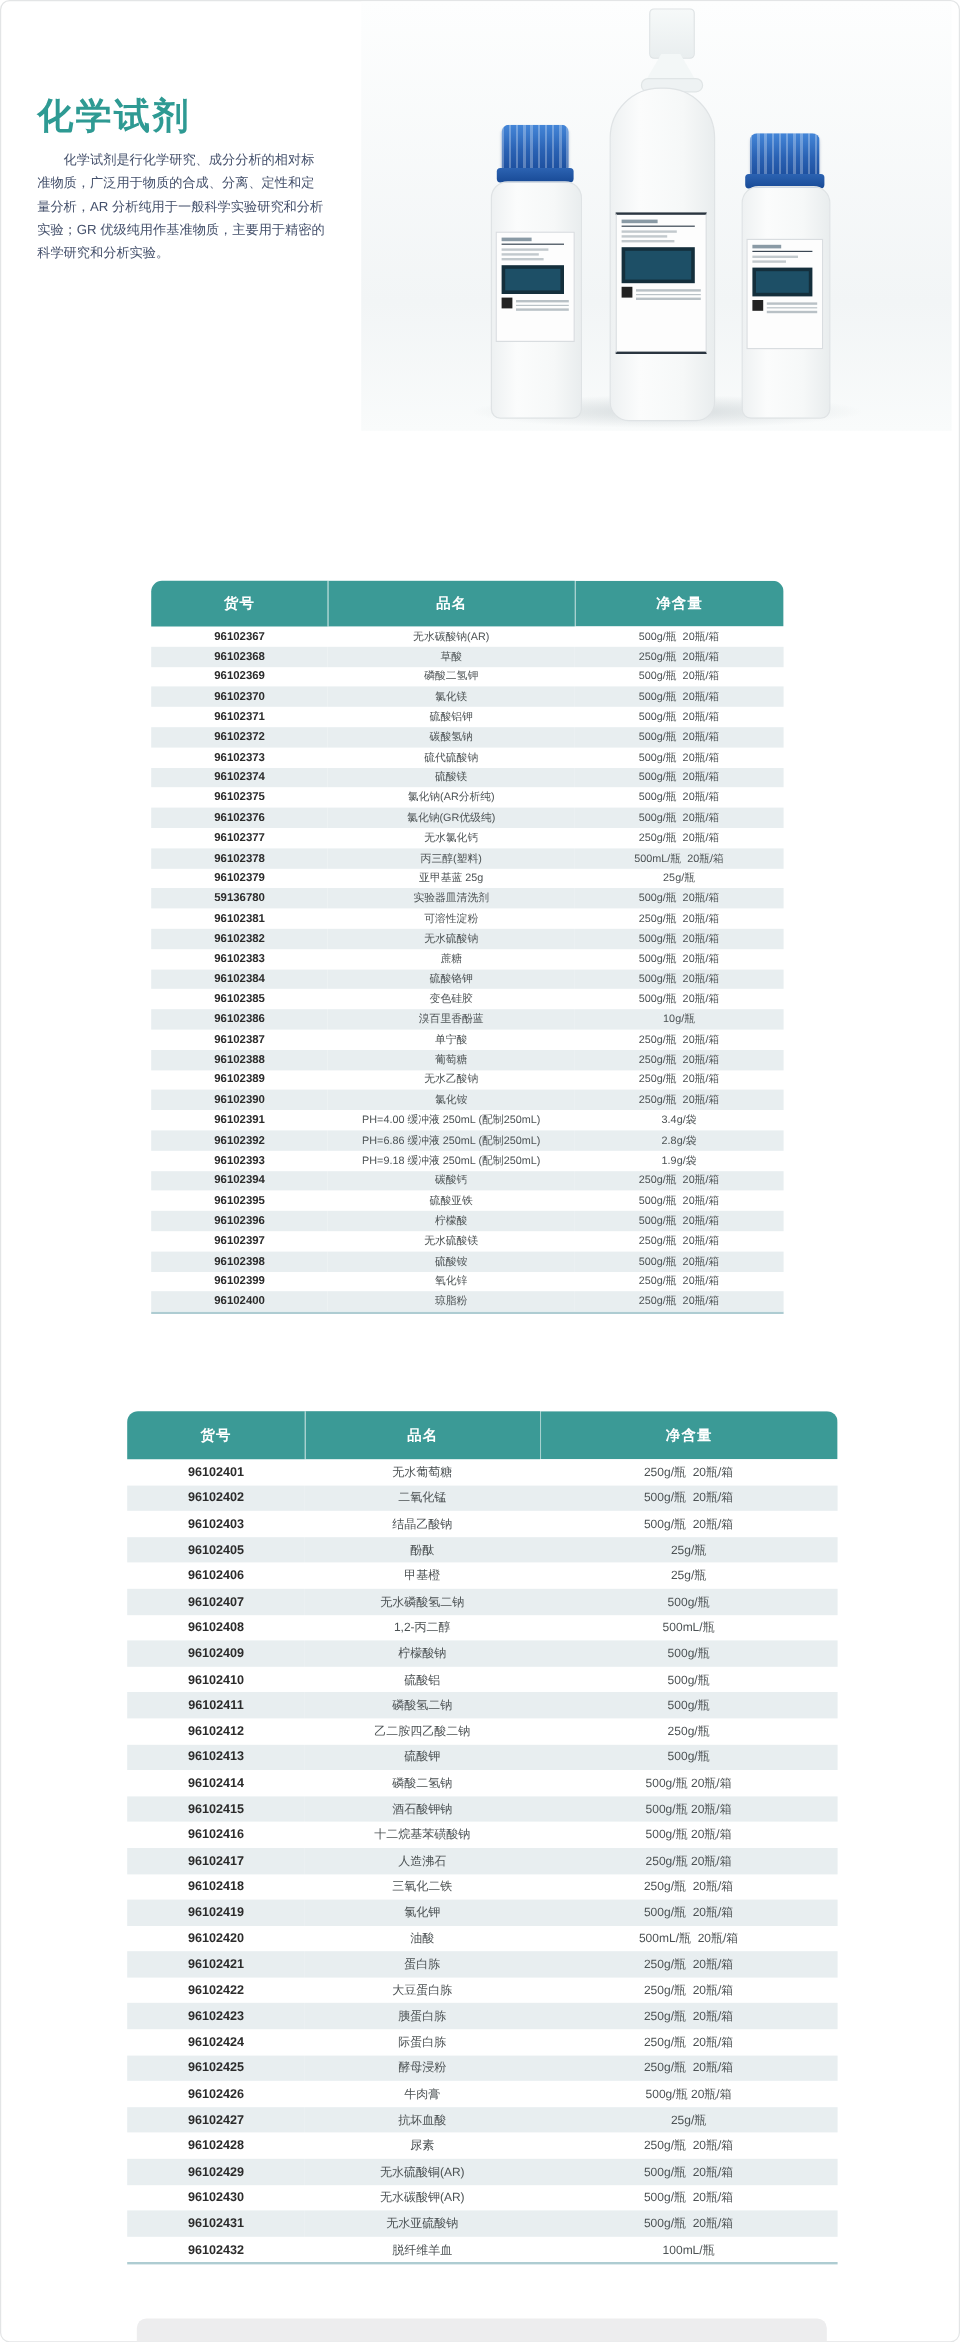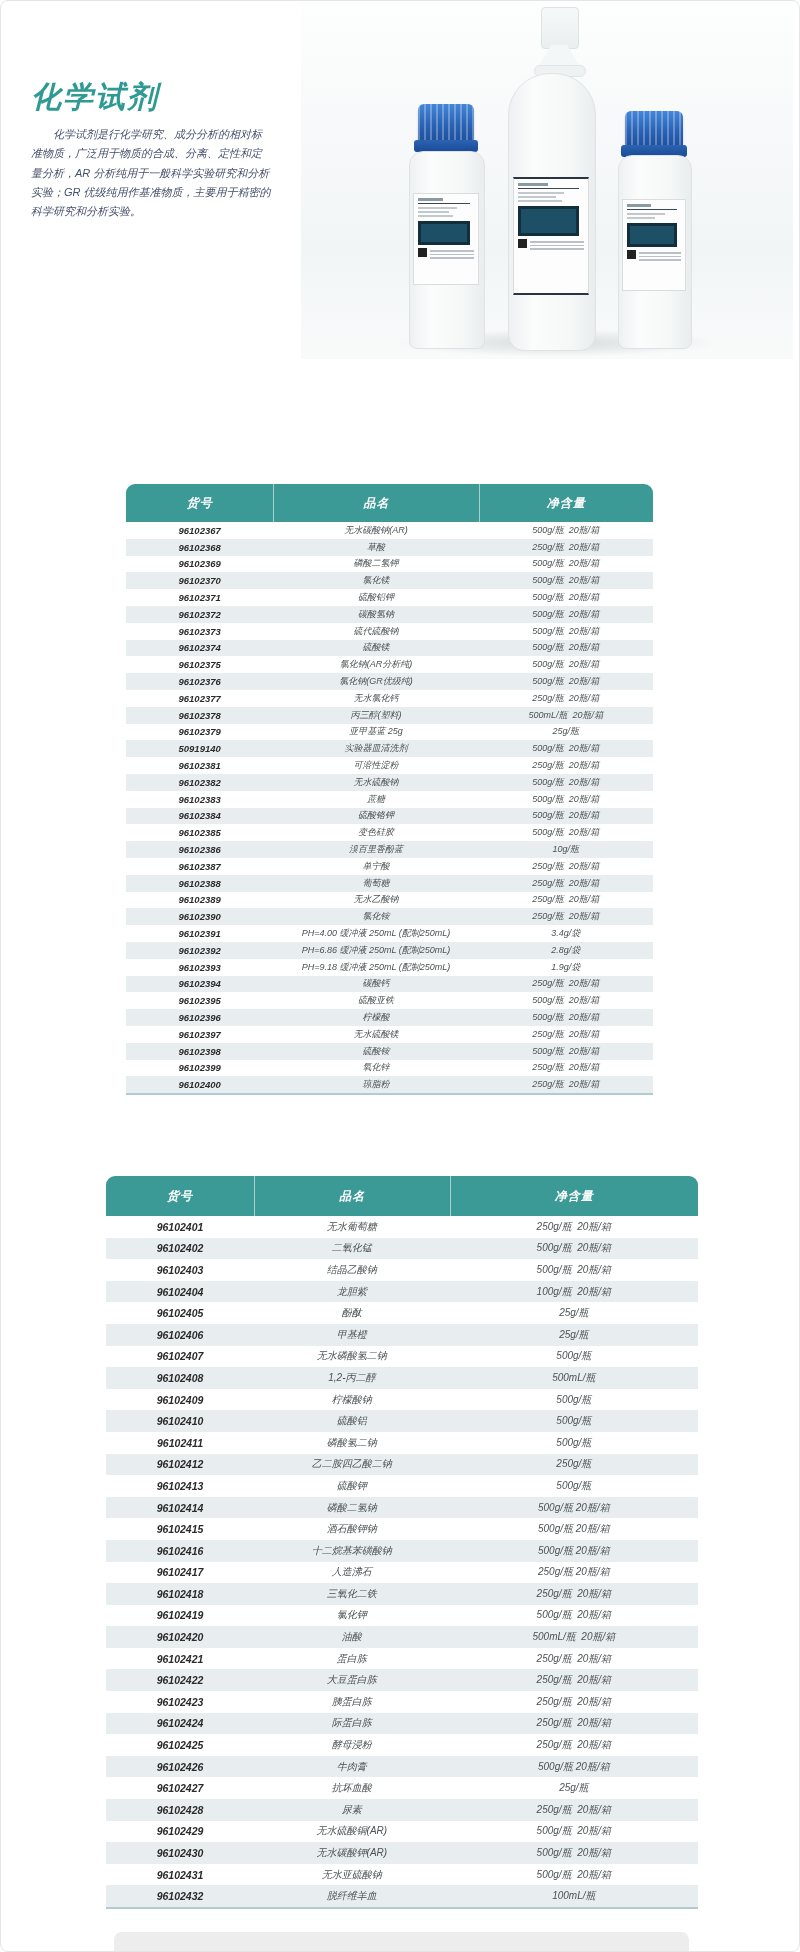--- a/index.html
+++ b/index.html
@@ -3,21 +3,21 @@
 <meta charset="utf-8">
 <style>
   html,body{margin:0;padding:0;}
   body{
     width:800px;height:1952px;position:relative;overflow:hidden;
     background:#ffffff;
     font-family:"Liberation Sans","DejaVu Sans",sans-serif;
   }
   .page{
     position:absolute;left:0;top:0;width:798px;height:1950px;
-    border:1px solid #e3e5e6;border-radius:8px;background:#ffffff;overflow:hidden;font-style:italic;
+    border:1px solid #e3e5e6;border-radius:8px;background:#ffffff;overflow:hidden;
   }
 
   
   .hero-title{
     position:absolute;left:30px;top:76px;
     font-size:30px;font-weight:bold;color:#2E9A93;letter-spacing:2px;
   }
   .hero-desc{
     position:absolute;left:30px;top:124px;width:240px;
     font-size:11px;line-height:1.75;color:#44506B;text-indent:2em;font-weight:500;
@@ -249,21 +249,21 @@
             <td class="c0">96102378</td>
             <td class="c1">丙三醇(塑料)</td>
             <td class="c2">500mL/瓶  20瓶/箱</td>
           </tr>
           <tr>
             <td class="c0">96102379</td>
             <td class="c1">亚甲基蓝 25g</td>
             <td class="c2">25g/瓶</td>
           </tr>
           <tr>
-            <td class="c0">50919140</td>
+            <td class="c0">59136780</td>
             <td class="c1">实验器皿清洗剂</td>
             <td class="c2">500g/瓶  20瓶/箱</td>
           </tr>
           <tr>
             <td class="c0">96102381</td>
             <td class="c1">可溶性淀粉</td>
             <td class="c2">250g/瓶  20瓶/箱</td>
           </tr>
           <tr>
             <td class="c0">96102382</td>
@@ -383,25 +383,20 @@
             <td class="c0">96102402</td>
             <td class="c1">二氧化锰</td>
             <td class="c2">500g/瓶  20瓶/箱</td>
           </tr>
           <tr>
             <td class="c0">96102403</td>
             <td class="c1">结晶乙酸钠</td>
             <td class="c2">500g/瓶  20瓶/箱</td>
           </tr>
           <tr>
-            <td class="c0">96102404</td>
-            <td class="c1">龙胆紫</td>
-            <td class="c2">100g/瓶  20瓶/箱</td>
-          </tr>
-          <tr>
             <td class="c0">96102405</td>
             <td class="c1">酚酞</td>
             <td class="c2">25g/瓶</td>
           </tr>
           <tr>
             <td class="c0">96102406</td>
             <td class="c1">甲基橙</td>
             <td class="c2">25g/瓶</td>
           </tr>
           <tr>

